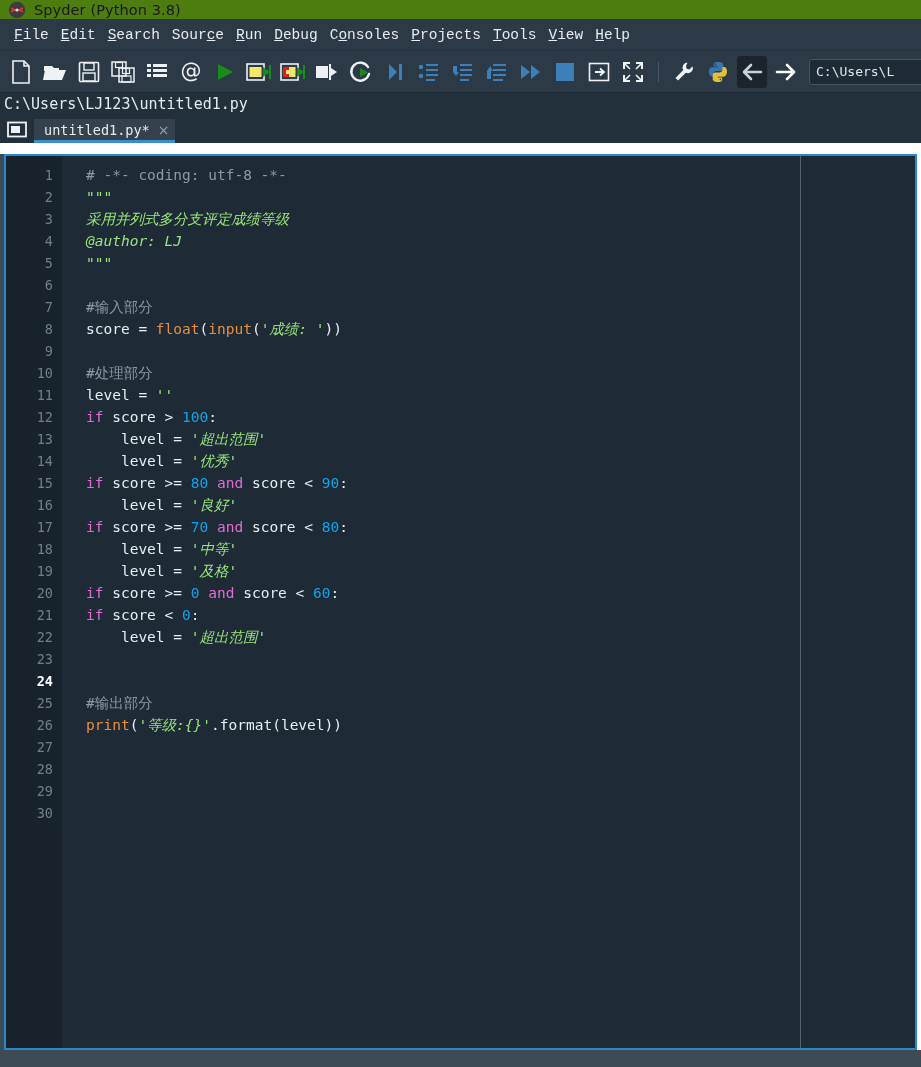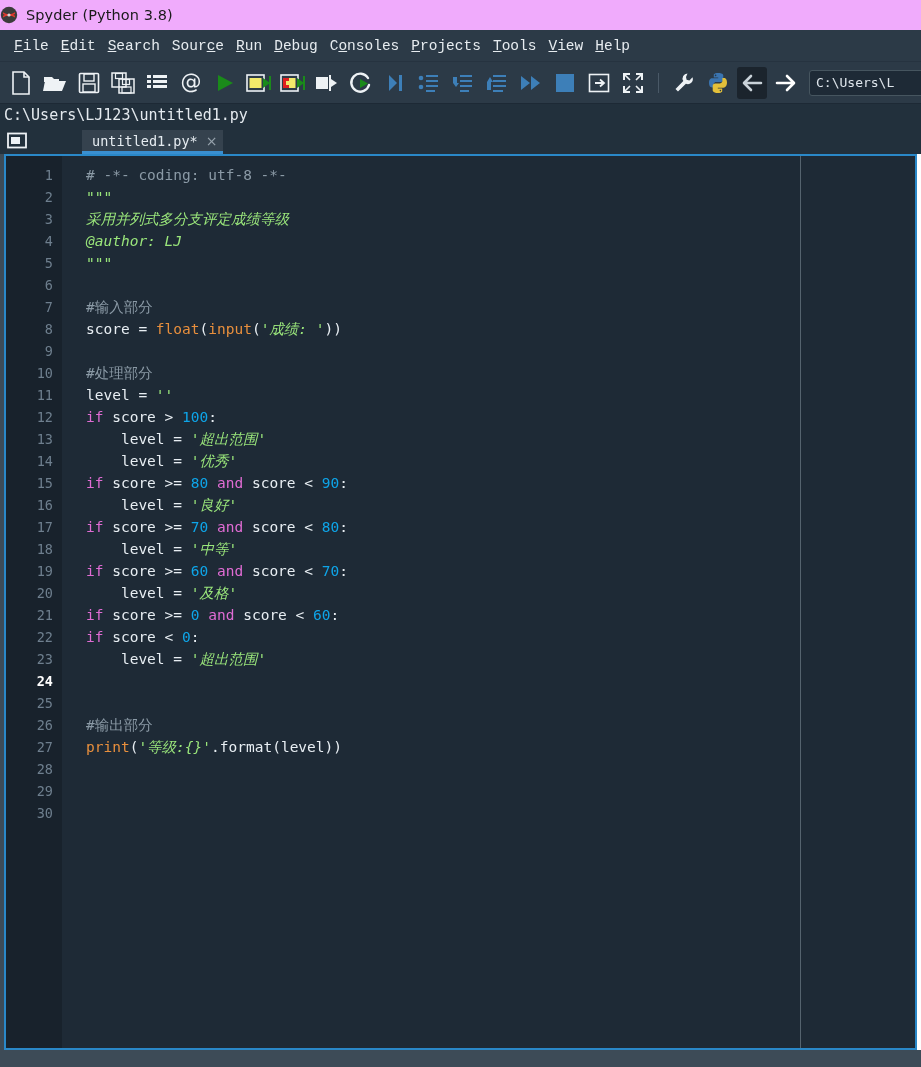--- a/index.html
+++ b/index.html
@@ -8,25 +8,25 @@
   }
   body {
     width: 921px; height: 1067px;
     font-family: "Liberation Sans", sans-serif;
     overflow: hidden;
     position: relative;
   }
 
   
   .titlebar {
-    height: 30px;
-    background: #f0abfc;
+    height: 19px;
+    background: #4d7c0f;
     display: flex;
     align-items: center;
-    padding-left: 0;
+    padding-left: 8px;
     box-sizing: border-box;
   }
   .titlebar .app-icon {
     width: 18px; height: 18px;
     margin-right: 8px;
     position: relative;
     flex: none;
   }
   .titlebar .title-text {
     font-size: 14.5px;
@@ -114,21 +114,20 @@
   }
 
   
   .tabbar {
     height: 28px;
     background: #22303c;
     display: flex;
     align-items: flex-end;
     padding-left: 4px;
     box-sizing: border-box;
-    gap: 48px;
   }
   .tab-browse {
     width: 26px; height: 24px;
     display: flex; align-items: center; justify-content: center;
     flex: none;
     margin-bottom: 2px;
   }
   .tab {
     height: 24px;
     background: #35424e;
@@ -520,21 +519,20 @@
       <div class="code-line">&nbsp;</div>
       <div class="code-line"><span class="t-com">#处理部分</span></div>
       <div class="code-line"><span class="t-def">level </span><span class="t-op">= </span><span class="t-str">''</span></div>
       <div class="code-line"><span class="t-kw">if </span><span class="t-def">score </span><span class="t-op">&gt; </span><span class="t-num">100</span><span class="t-op">:</span></div>
       <div class="code-line"><span class="t-def">    level </span><span class="t-op">= </span><span class="t-str">'超出范围'</span></div>
       <div class="code-line"><span class="t-def">    level </span><span class="t-op">= </span><span class="t-str">'优秀'</span></div>
       <div class="code-line"><span class="t-kw">if </span><span class="t-def">score </span><span class="t-op">&gt;= </span><span class="t-num">80 </span><span class="t-kw">and </span><span class="t-def">score </span><span class="t-op">&lt; </span><span class="t-num">90</span><span class="t-op">:</span></div>
       <div class="code-line"><span class="t-def">    level </span><span class="t-op">= </span><span class="t-str">'良好'</span></div>
       <div class="code-line"><span class="t-kw">if </span><span class="t-def">score </span><span class="t-op">&gt;= </span><span class="t-num">70 </span><span class="t-kw">and </span><span class="t-def">score </span><span class="t-op">&lt; </span><span class="t-num">80</span><span class="t-op">:</span></div>
       <div class="code-line"><span class="t-def">    level </span><span class="t-op">= </span><span class="t-str">'中等'</span></div>
-      <div class="code-line"><span class="t-kw">if </span><span class="t-def">score </span><span class="t-op">&gt;= </span><span class="t-num">60 </span><span class="t-kw">and </span><span class="t-def">score </span><span class="t-op">&lt; </span><span class="t-num">70</span><span class="t-op">:</span></div>
       <div class="code-line"><span class="t-def">    level </span><span class="t-op">= </span><span class="t-str">'及格'</span></div>
       <div class="code-line"><span class="t-kw">if </span><span class="t-def">score </span><span class="t-op">&gt;= </span><span class="t-num">0 </span><span class="t-kw">and </span><span class="t-def">score </span><span class="t-op">&lt; </span><span class="t-num">60</span><span class="t-op">:</span></div>
       <div class="code-line"><span class="t-kw">if </span><span class="t-def">score </span><span class="t-op">&lt; </span><span class="t-num">0</span><span class="t-op">:</span></div>
       <div class="code-line"><span class="t-def">    level </span><span class="t-op">= </span><span class="t-str">'超出范围'</span></div>
       <div class="code-line">&nbsp;</div>
       <div class="code-line">&nbsp;</div>
       <div class="code-line"><span class="t-com">#输出部分</span></div>
       <div class="code-line"><span class="t-bi">print</span><span class="t-op">(</span><span class="t-str">'等级:{}'</span><span class="t-op">.</span><span class="t-def">format</span><span class="t-op">(</span><span class="t-def">level</span><span class="t-op">))</span></div>
     </div>
 </div>

